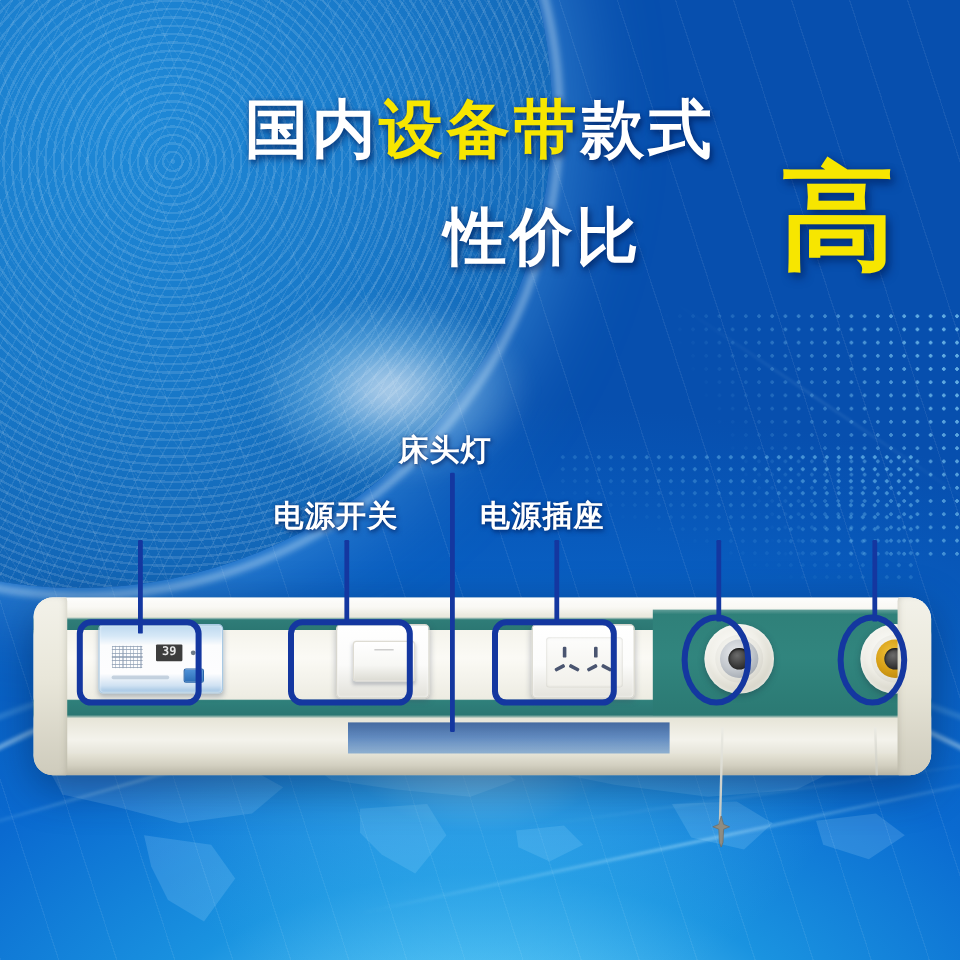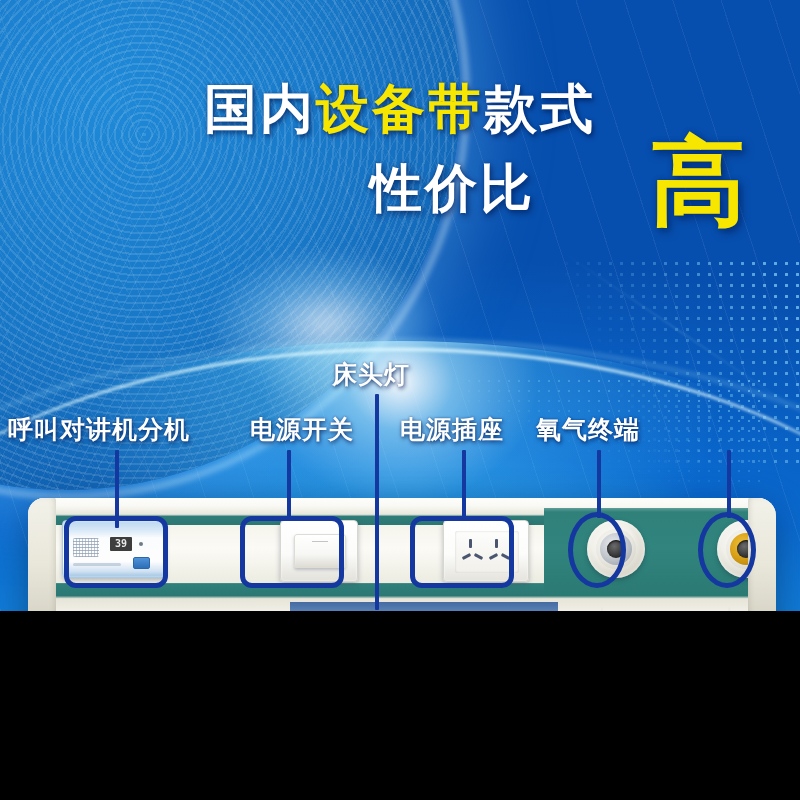--- a/index.html
+++ b/index.html
@@ -4,21 +4,21 @@
 <title>Medical Bed Head Unit Product Banner</title>
 <style>
   html, body {
     margin: 0;
     padding: 0;
     background: #000;
   }
   #stage {
     position: relative;
     width: 800px;
-    height: 611px;
+    height: 800px;
     overflow: hidden;
     font-family: "Liberation Sans", "DejaVu Sans", sans-serif;
     background: #0d64c8;
     user-select: none;
   }
 
   
   .bg-base {
     position: absolute;
     inset: 0;
@@ -173,21 +173,21 @@
   .hl-yellow { color: #f7e600; }
 
   .hl-line2-wrap {
     position: absolute;
     left: 0; right: 0; top: 74px;
     height: 90px;
   }
   .hl-line2 {
     position: absolute;
     left: 370px;
-    top: 6px;
+    top: 16px;
     font-size: 52px;
     font-weight: 700;
     letter-spacing: 3px;
     color: #ffffff;
     line-height: 1;
     white-space: nowrap;
     text-shadow: 0 0 3px rgba(4,40,110,0.55), 2px 3px 6px rgba(2,28,86,0.7);
     text-align: right;
   }
   .hl-big {
@@ -316,21 +316,21 @@
     height: 154px;
     background: linear-gradient(180deg,#f3f2ea 0%,#e9e7da 45%,#cdcabb 100%);
     box-shadow: inset 0 0 6px rgba(120,118,100,0.35);
   }
   .endcap.left  { left: -6px;  border-radius: 17px 6px 6px 17px; }
   .endcap.right { right: -6px; border-radius: 6px 17px 17px 6px; }
 
   
   .intercom {
     position: absolute;
-    left: 34px; top: 22px;
+    left: 54px; top: 22px;
     width: 104px; height: 58px;
     border-radius: 4px;
     background: linear-gradient(180deg,#bcd8ef 0%,#d6e8f7 16%,#fbfcfd 30%,#fdfdfe 72%,#cfe1f2 90%,#9fc3e2 100%);
     box-shadow: 0 2px 4px rgba(60,80,110,0.35), inset 0 0 2px rgba(255,255,255,0.9);
     border: 1px solid #a9c9e4;
     box-sizing: border-box;
   }
   .intercom-grille {
     position: absolute;
     left: 10px; top: 17px;
@@ -538,25 +538,23 @@
     <div class="hl-line1">
       <span class="hl-white">国内</span><span class="hl-yellow">设备带</span><span class="hl-white">款式</span>
     </div>
     <div class="hl-line2-wrap">
       <div class="hl-line2">性价比</div>
       <div class="hl-big">高</div>
     </div>
   </div>
 
   <div class="callouts">
-    <div class="callout-label" style="left:8px;  top:413px;">呼叫对讲机分机</div>
-    <div class="callout-label" style="left:228px; top:413px;margin-left:22px;">电源开关</div>
+    <div class="callout-label" style="left:228px; top:413px;">电源开关</div>
     <div class="callout-label" style="left:400px; top:413px;">电源插座</div>
     <div class="callout-label" style="left:332px; top:358px;">床头灯</div>
-    <div class="callout-label" style="left:536px; top:413px;">氧气终端</div>
   </div>
 
   <div class="annot">
 
     <div class="leader" style="left:115px; top:450px; height:78px;"></div>
     <div class="leader" style="left:287px; top:450px; height:70px;"></div>
     <div class="leader" style="left:375px; top:394px; height:216px;"></div>
     <div class="leader" style="left:462px; top:450px; height:70px;"></div>
     <div class="leader" style="left:597px; top:450px; height:68px;"></div>
     <div class="leader" style="left:727px; top:450px; height:68px;"></div>

